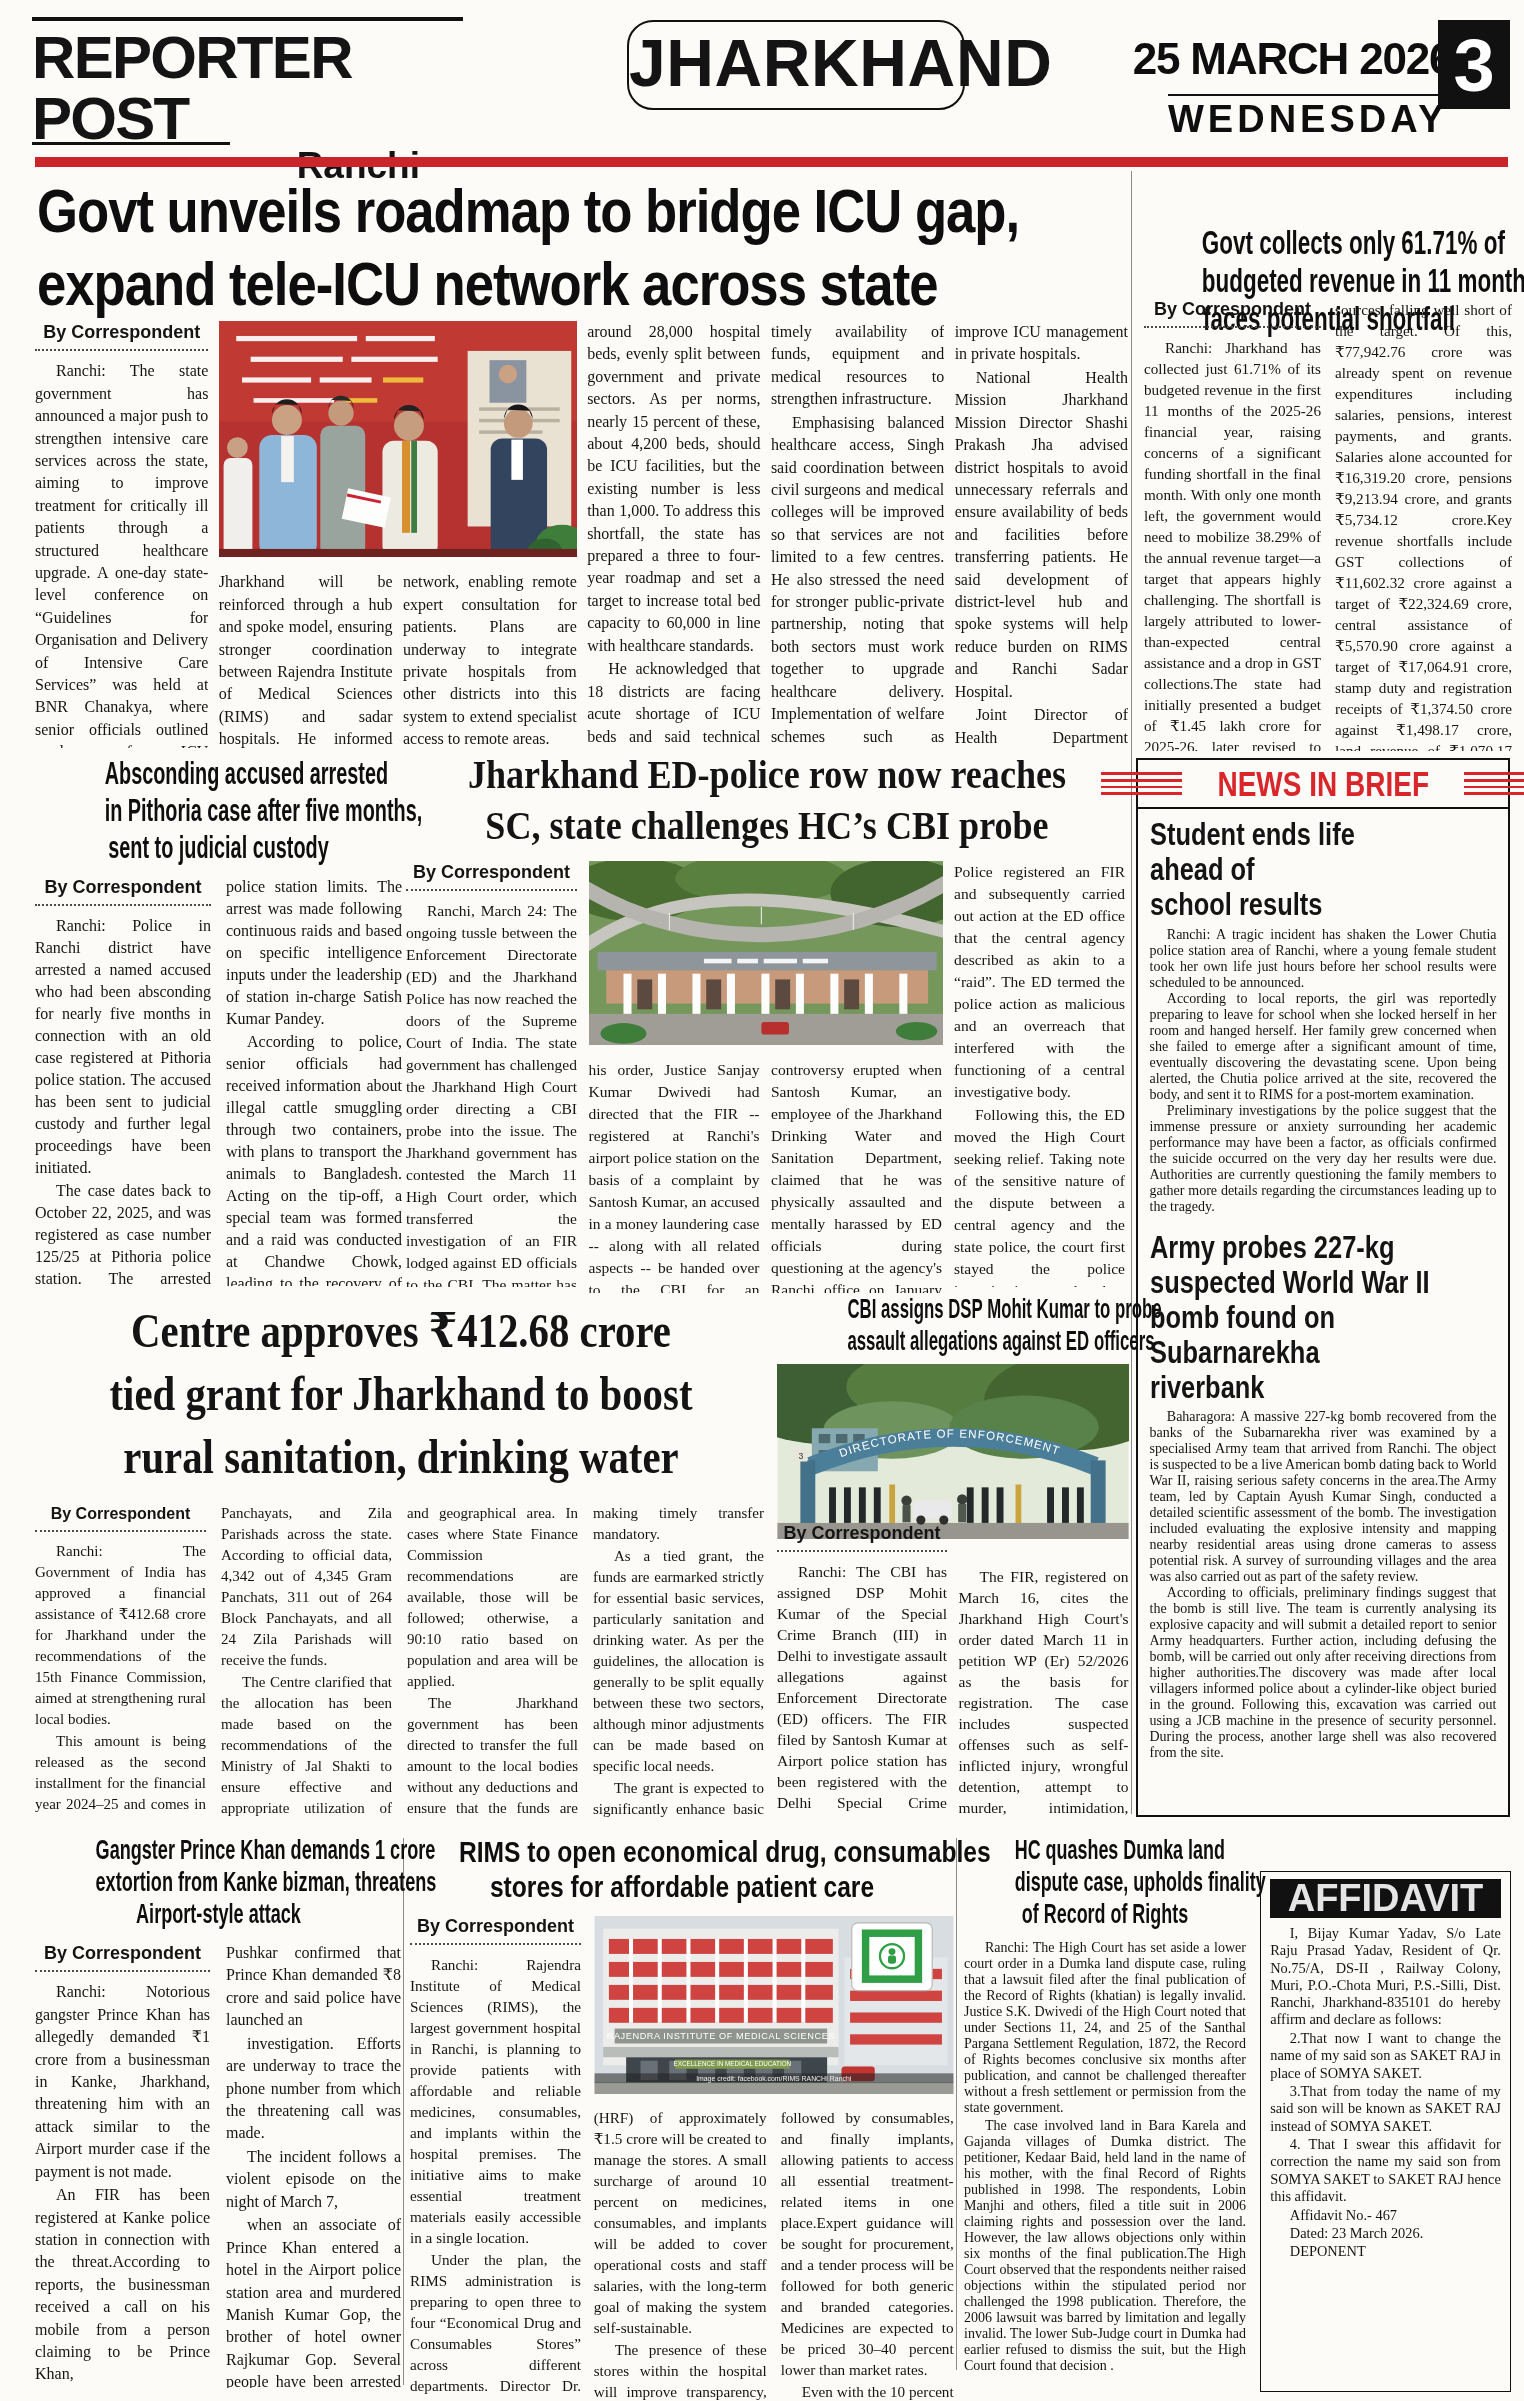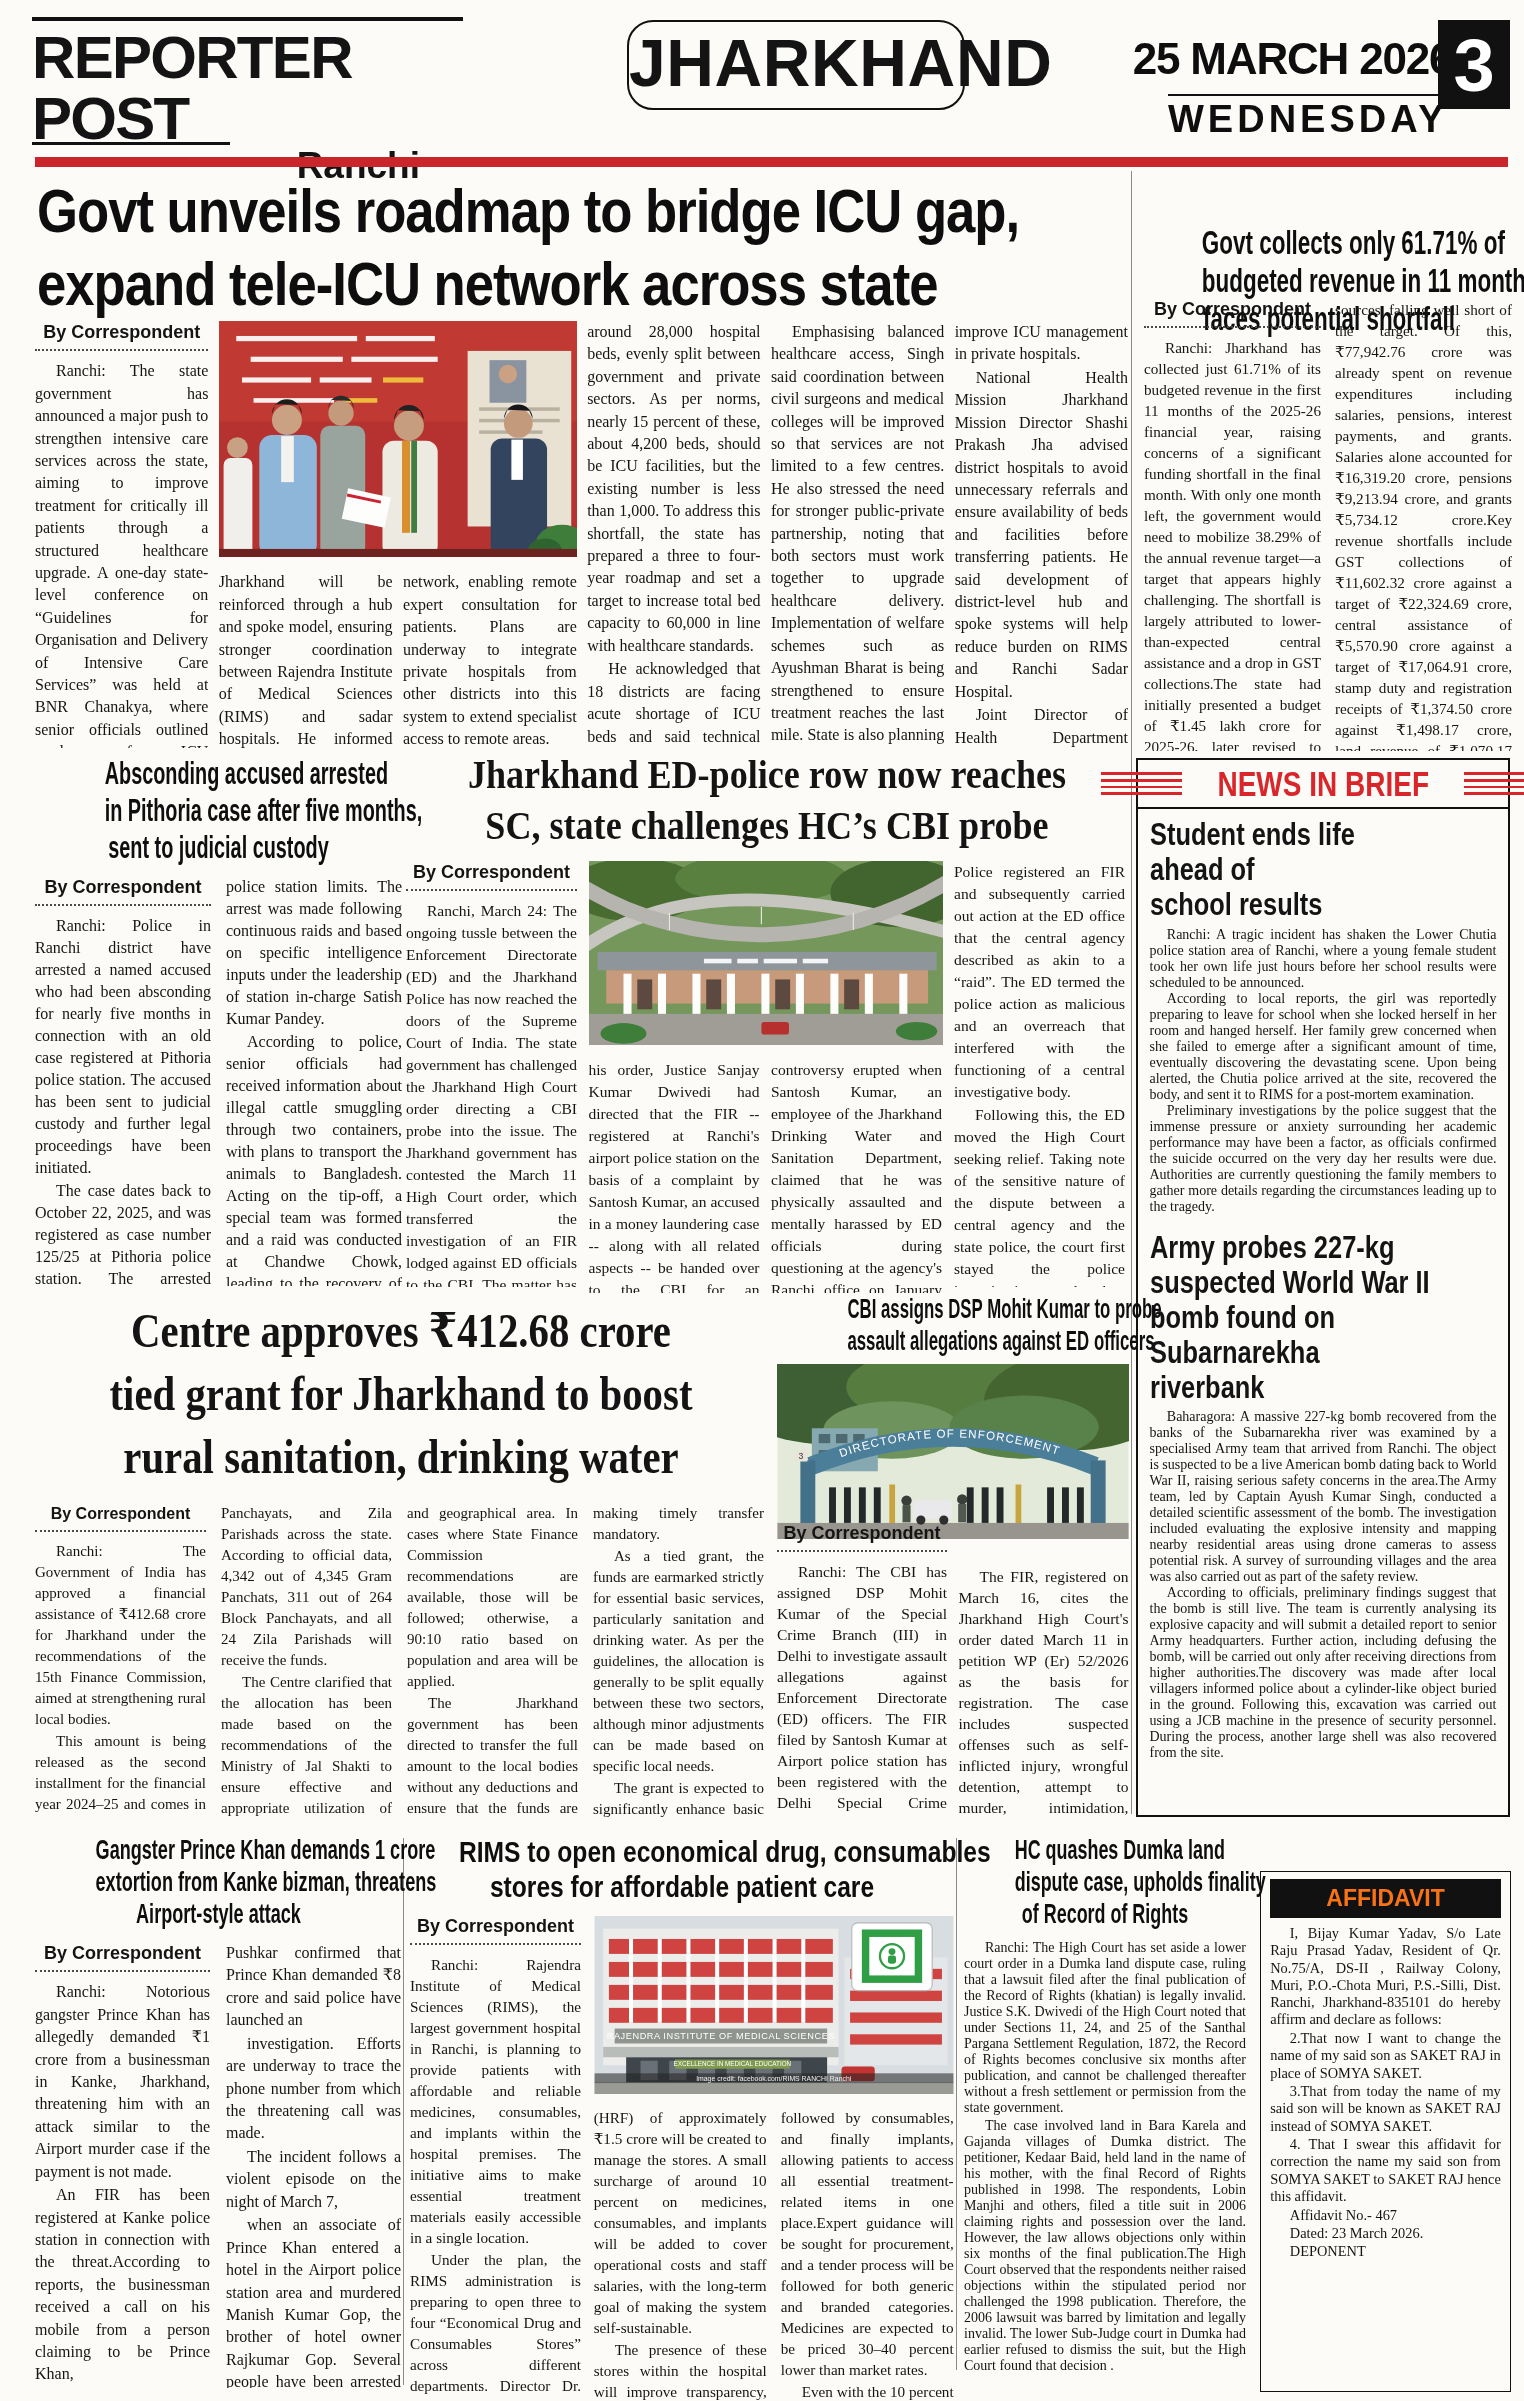--- a/index.html
+++ b/index.html
@@ -43,22 +43,22 @@
   .redlines{display:flex;flex-direction:column;gap:4px;}
   .redlines span{display:block;width:81px;height:2.9px;background:#d8262b;}
   .brief-title{font-family:"Liberation Sans","DejaVu Sans",sans-serif;font-weight:800;
                font-size:35px;color:#d8262b;white-space:nowrap;}
   .brief-head{font-family:"Liberation Sans","DejaVu Sans",sans-serif;font-weight:800;
               font-size:31px;line-height:35px;}
   .brief-body{font-size:14px;line-height:16px;text-align:justify;}
   .brief-body .para{text-indent:17.3px;margin:0;}
   
   .affbox{border:1.7px solid #111;padding:7px 9.2px;}
-  .afftitle{background:#111;color:#f97316;text-align:center;font-family:"Liberation Sans","DejaVu Sans",sans-serif;
-            font-weight:800;font-size:23px;line-height:39px;margin-bottom:7px;}
+  .afftitle{background:#111;color:#e5e5e5;text-align:center;font-family:"Liberation Sans","DejaVu Sans",sans-serif;
+            font-weight:800;font-size:38px;line-height:39px;margin-bottom:7px;}
   .affbody{font-size:14.4px;line-height:17.3px;text-align:justify;}
   .affbody .para{text-indent:19.6px;}
   svg text{font-family:"Liberation Sans","DejaVu Sans",sans-serif;}
 </style>
 </head>
 <body>
 
 <div id="page">
 
   <div class="abs" style="left:32px;top:17.3px;width:431px;height:124px;border-top:4px solid #111;">
@@ -163,20 +163,21 @@
       </div>
     </div>
     <div class="col" style="width:174px;">
       <div>
           <p class="para flush">around 28,000 hospital beds, evenly split between government and private sectors. As per norms, nearly 15 percent of these, about 4,200 beds, should be ICU facilities, but the existing number is less than 1,000. To address this shortfall, the state has prepared a three to four-year roadmap and set a target to increase total bed capacity to 60,000 in line with healthcare standards.</p>
           <p class="para">He acknowledged that 18 districts are facing acute shortage of ICU beds and said technical staff will be trained in ventilator operation and critical care management in coordination with RIMS. Government, he added, is committed to ensuring</p>
         </div>
     </div>
     <div class="col" style="width:174px;">
       <div>
+          <p class="para flush">timely availability of funds, equipment and medical resources to strengthen infrastructure.</p>
           <p class="para">Emphasising balanced healthcare access, Singh said coordination between civil surgeons and medical colleges will be improved so that services are not limited to a few centres. He also stressed the need for stronger public-private partnership, noting that both sectors must work together to upgrade healthcare delivery. Implementation of welfare schemes such as Ayushman Bharat is being strengthened to ensure treatment reaches the last mile. State is also planning to develop dedicated training centres to</p>
         </div>
     </div>
     <div class="col" style="width:174px;">
       <div>
           <p class="para flush">improve ICU management in private hospitals.</p>
           <p class="para">National Health Mission Jharkhand Mission Director Shashi Prakash Jha advised district hospitals to avoid unnecessary referrals and ensure availability of beds and facilities before transferring patients. He said development of district-level hub and spoke systems will help reduce burden on RIMS and Ranchi Sadar Hospital.</p>
           <p class="para">Joint Director of Health Department Vidyanand Sharma Pankaj said standard operating procedures will guide ICU and CCU treatment across both government and private hospitals. Director-in-Chief of Health Services.</p>
         </div>
     </div>

